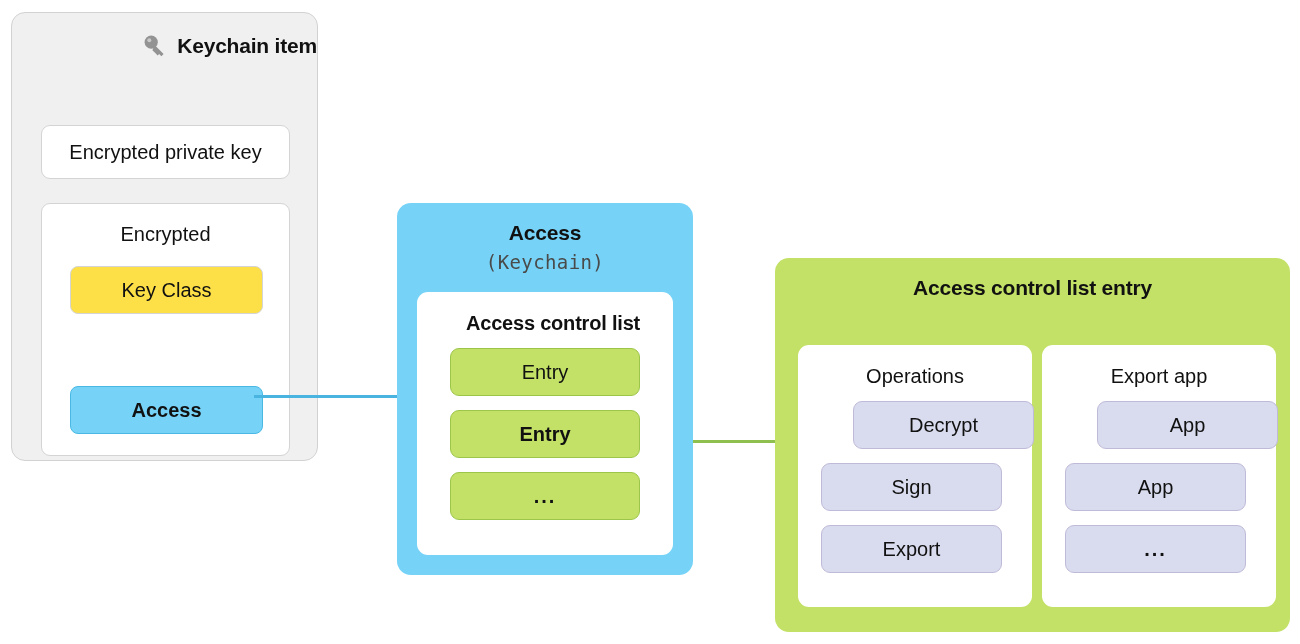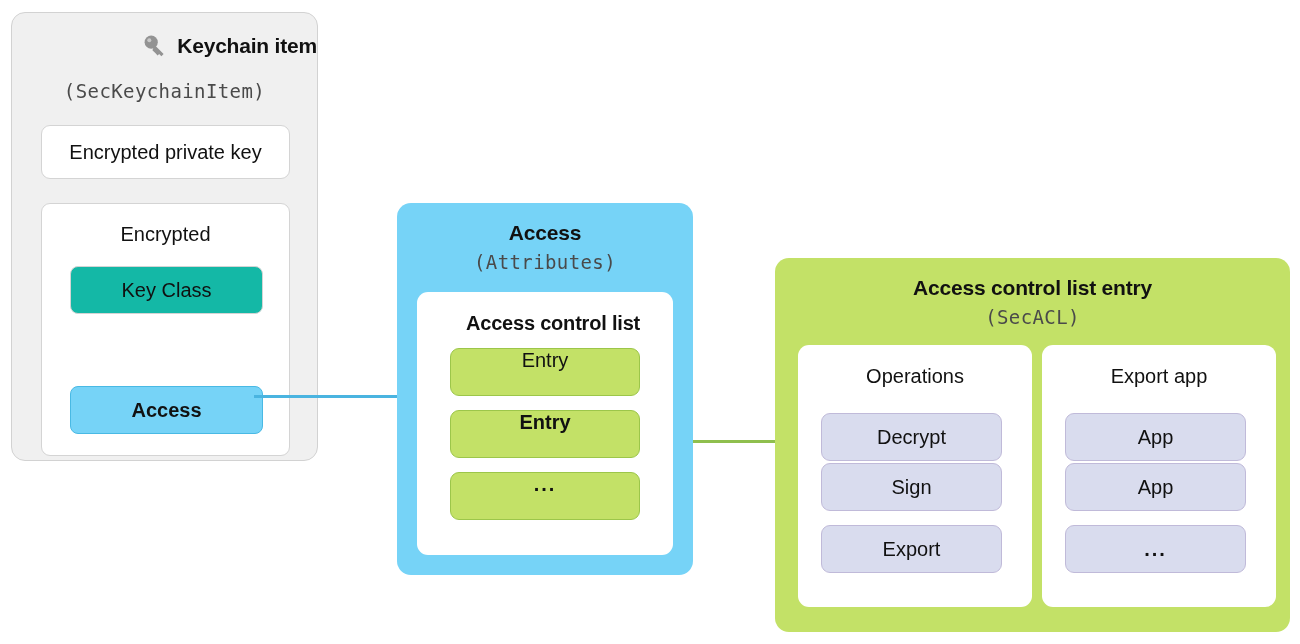--- a/index.html
+++ b/index.html
@@ -118,21 +118,21 @@
   .attr-item {
     position: absolute;
     left: 28px;
     width: 193px;
     height: 48px;
     display: flex;
     align-items: center;
     justify-content: center;
     font-size: 20px;
     color: #111111;
-    background: #14b8a6;
+    background: #fde047;
     border: 1px solid #d4d4d4;
     border-radius: 8px;
     box-sizing: border-box;
   }
   .attr-item.i0 { top: 62px; }
   .attr-item.i1 { top: 122px; }
   .attr-item.i2 {
     top: 182px;
     background: #76d3f7;
     border: 1px solid #49b9e4;
@@ -162,20 +162,21 @@
     border-radius: 11px;
     box-sizing: border-box;
   }
   .acl-title { position: absolute; left: 0; top: 20px; width: 100%; }
   .acl-entry {
     position: absolute;
     left: 33px;
     width: 190px;
     height: 48px;
     display: flex;
+    align-items: center;
     justify-content: center;
     font-size: 20px;
     color: #111111;
     background: #c3e167;
     border: 1px solid #9cc64a;
     border-radius: 9px;
     box-sizing: border-box;
   }
   .acl-entry.e0 { top: 56px; }
   .acl-entry.e1 { top: 118px; font-weight: bold; }
@@ -214,21 +215,21 @@
     display: flex;
     align-items: center;
     justify-content: center;
     font-size: 20px;
     color: #111111;
     background: #d9dcee;
     border: 1px solid #c0bad9;
     border-radius: 9px;
     box-sizing: border-box;
   }
-  .chip.c0 { top: 68px; }
+  .chip.c0 { top: 56px; margin-left: 32px; }
   .chip.c1 { top: 118px; }
   .chip.c2 { top: 180px; }
   .chip.dots { font-weight: bold; letter-spacing: 2px; }
 
   
   .connector {
     position: absolute;
     height: 3px;
   }
   .connector.blue  { left: 254px; top: 395px; width: 145px; background: #4ab4e0; }
@@ -245,21 +246,20 @@
       <svg class="key-icon" viewBox="0 0 26 26">
         <g fill="#939393">
           <circle cx="9.2" cy="9.2" r="6.6"></circle>
           <path d="M12.6 12.0 L21.6 21.0 L19.4 23.2 L17.1 20.9 L15.6 22.4 L13.3 20.1 L10.4 17.2 Z"></path>
         </g>
         <circle cx="7.3" cy="7.3" r="2.0" fill="#c9c9c9"></circle>
       </svg>
       <span class="panel-title">Keychain item</span>
     </div>
 
-    <div class="keychain-sub panel-subtitle">(SecKeychainItem)</div>
 
     <div class="white-box encrypted-key">
       <span>Encrypted private key</span>
     </div>
 
     <div class="white-box attributes-box">
       <div class="attributes-title group-title">Encrypted</div>
 
       <div class="attr-item i0">
         <span>Key Class</span>
@@ -268,40 +268,39 @@
         <span>Access</span>
       </div>
     </div>
   </div>
 
   <div class="connector blue"></div>
   <div class="connector green"></div>
 
   <div class="access-panel">
     <div class="access-header panel-title">Access</div>
-    <div class="access-sub panel-subtitle">(Attributes)</div>
+    <div class="access-sub panel-subtitle">(Keychain)</div>
 
     <div class="acl-box">
       <div class="acl-title group-title bold">Access control list</div>
 
       <div class="acl-entry e0">
         <span>Entry</span>
       </div>
       <div class="acl-entry e1">
         <span>Entry</span>
       </div>
       <div class="acl-entry e2">
         <span>...</span>
       </div>
     </div>
   </div>
 
   <div class="acle-panel">
     <div class="acle-header panel-title">Access control list entry</div>
-    <div class="acle-sub panel-subtitle">(SecACL)</div>
 
     <div class="acle-col left">
       <div class="acle-col-title group-title">Operations</div>
       <div class="chip c0">
         <span>Decrypt</span>
       </div>
       <div class="chip c2">
         <span>Export</span>
       </div>
       <div class="chip c1">

